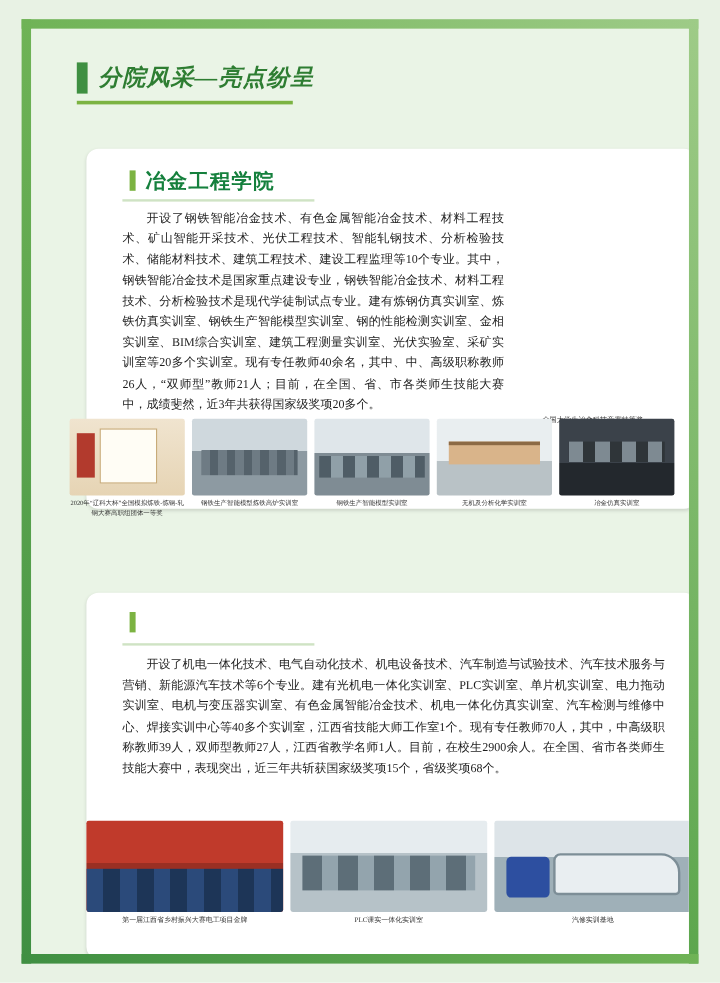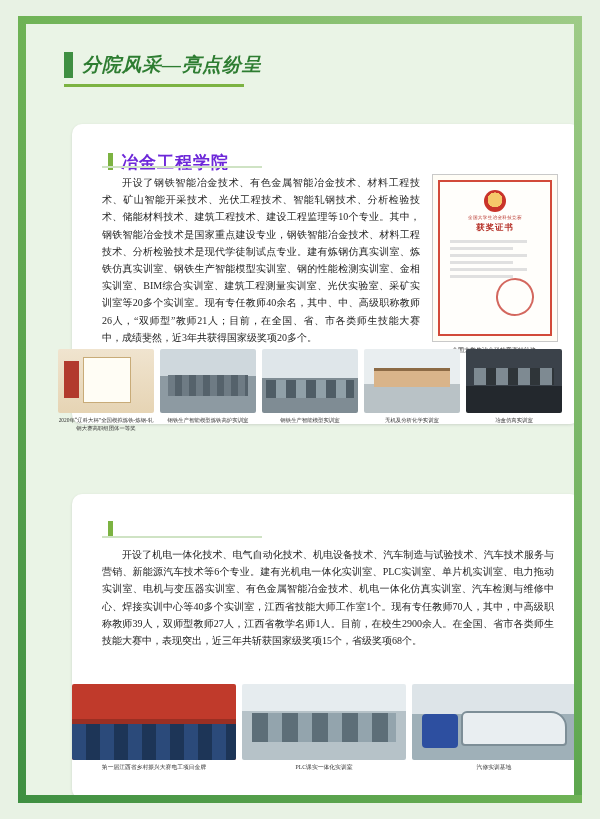--- a/index.html
+++ b/index.html
@@ -91,23 +91,22 @@
   }
   #card-metallurgy { top: 100px; height: 300px; }
   #card-electrical { top: 470px; height: 305px; }
 
   .card-title {
     position: absolute;
     left: 36px; top: 16px;
     font-family: Liberation Mono, monospace;
     font-weight: bold;
     font-size: 17px;
-    color: #6d28d9;
+    color: #15803d;
     letter-spacing: 1px;
-    margin-top: 11px;
   }
   .card-title .tbar {
     display: inline-block;
     width: 5px; height: 17px;
     background: #7cb342;
     margin-right: 8px;
     vertical-align: -2px;
   }
   .title-rule {
     position: absolute;
@@ -329,36 +328,20 @@
     <div class="banner-underline"></div>
 
     <div class="card" id="card-metallurgy">
       <div class="card-title">
         <span class="tbar"></span><span>冶金工程学院</span>
       </div>
       <div class="title-rule"></div>
 
       <div class="body-text" id="metallurgy-text">开设了钢铁智能冶金技术、有色金属智能冶金技术、材料工程技术、矿山智能开采技术、光伏工程技术、智能轧钢技术、分析检验技术、储能材料技术、建筑工程技术、建设工程监理等10个专业。其中，钢铁智能冶金技术是国家重点建设专业，钢铁智能冶金技术、材料工程技术、分析检验技术是现代学徒制试点专业。建有炼钢仿真实训室、炼铁仿真实训室、钢铁生产智能模型实训室、钢的性能检测实训室、金相实训室、BIM综合实训室、建筑工程测量实训室、光伏实验室、采矿实训室等20多个实训室。现有专任教师40余名，其中、中、高级职称教师26人，“双师型”教师21人；目前，在全国、省、市各类师生技能大赛中，成绩斐然，近3年共获得国家级奖项20多个。</div>
 
-      <div class="cert">
-        <div class="cert-inner">
-          <div class="cert-emblem"></div>
-          <div class="cert-h1">全国大学生冶金科技竞赛</div>
-          <div class="cert-h2">获奖证书</div>
-          <div class="cert-lines">
-            <div></div>
-              <div></div>
-              <div></div>
-              <div></div>
-              <div></div>
-              <div></div>
-          </div>
-          <div class="cert-stamp"></div>
-        </div>
-      </div>
       <div class="cert-caption">全国大学生冶金科技竞赛特等奖</div>
     </div>
 
     <div class="photo-strip" id="strip-metallurgy">
       <div class="photo-cell">
         <div class="photo p-cert"></div>
         <div class="photo-caption">2020年“辽科大杯”全国模拟炼铁-炼钢-轧钢大赛高职组团体一等奖</div>
       </div>
       <div class="photo-cell">
         <div class="photo p-mill"></div>

